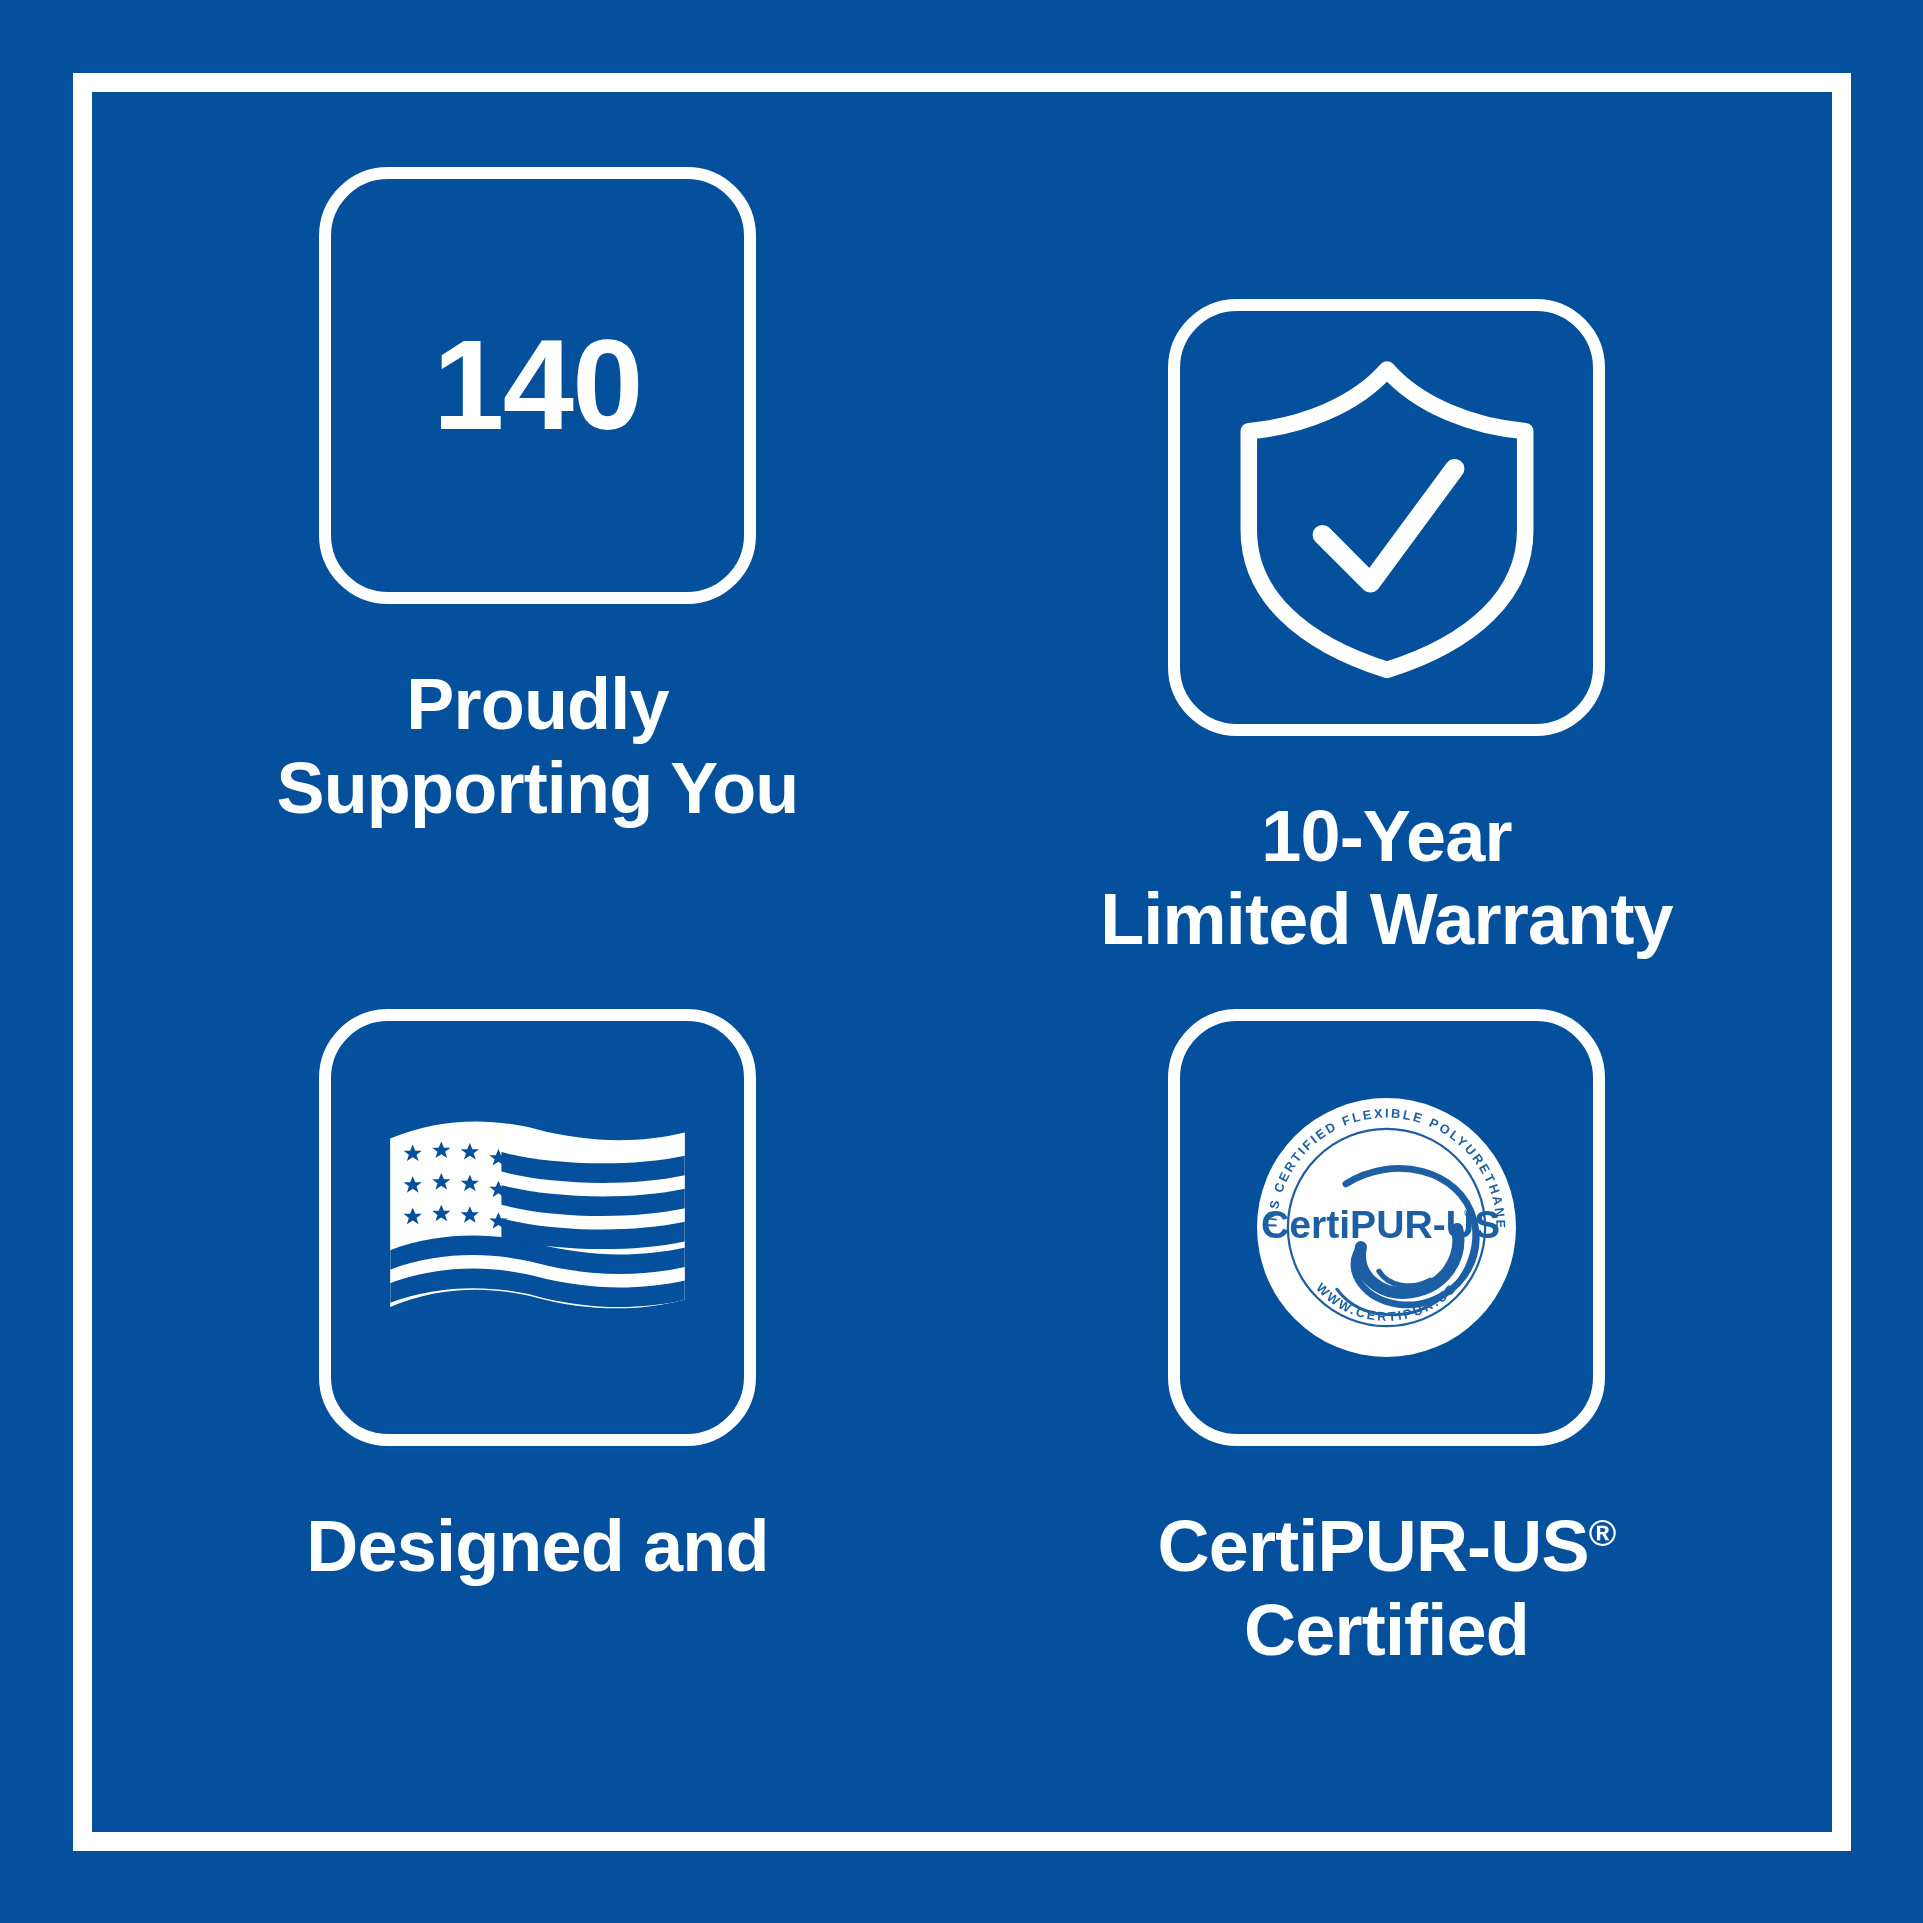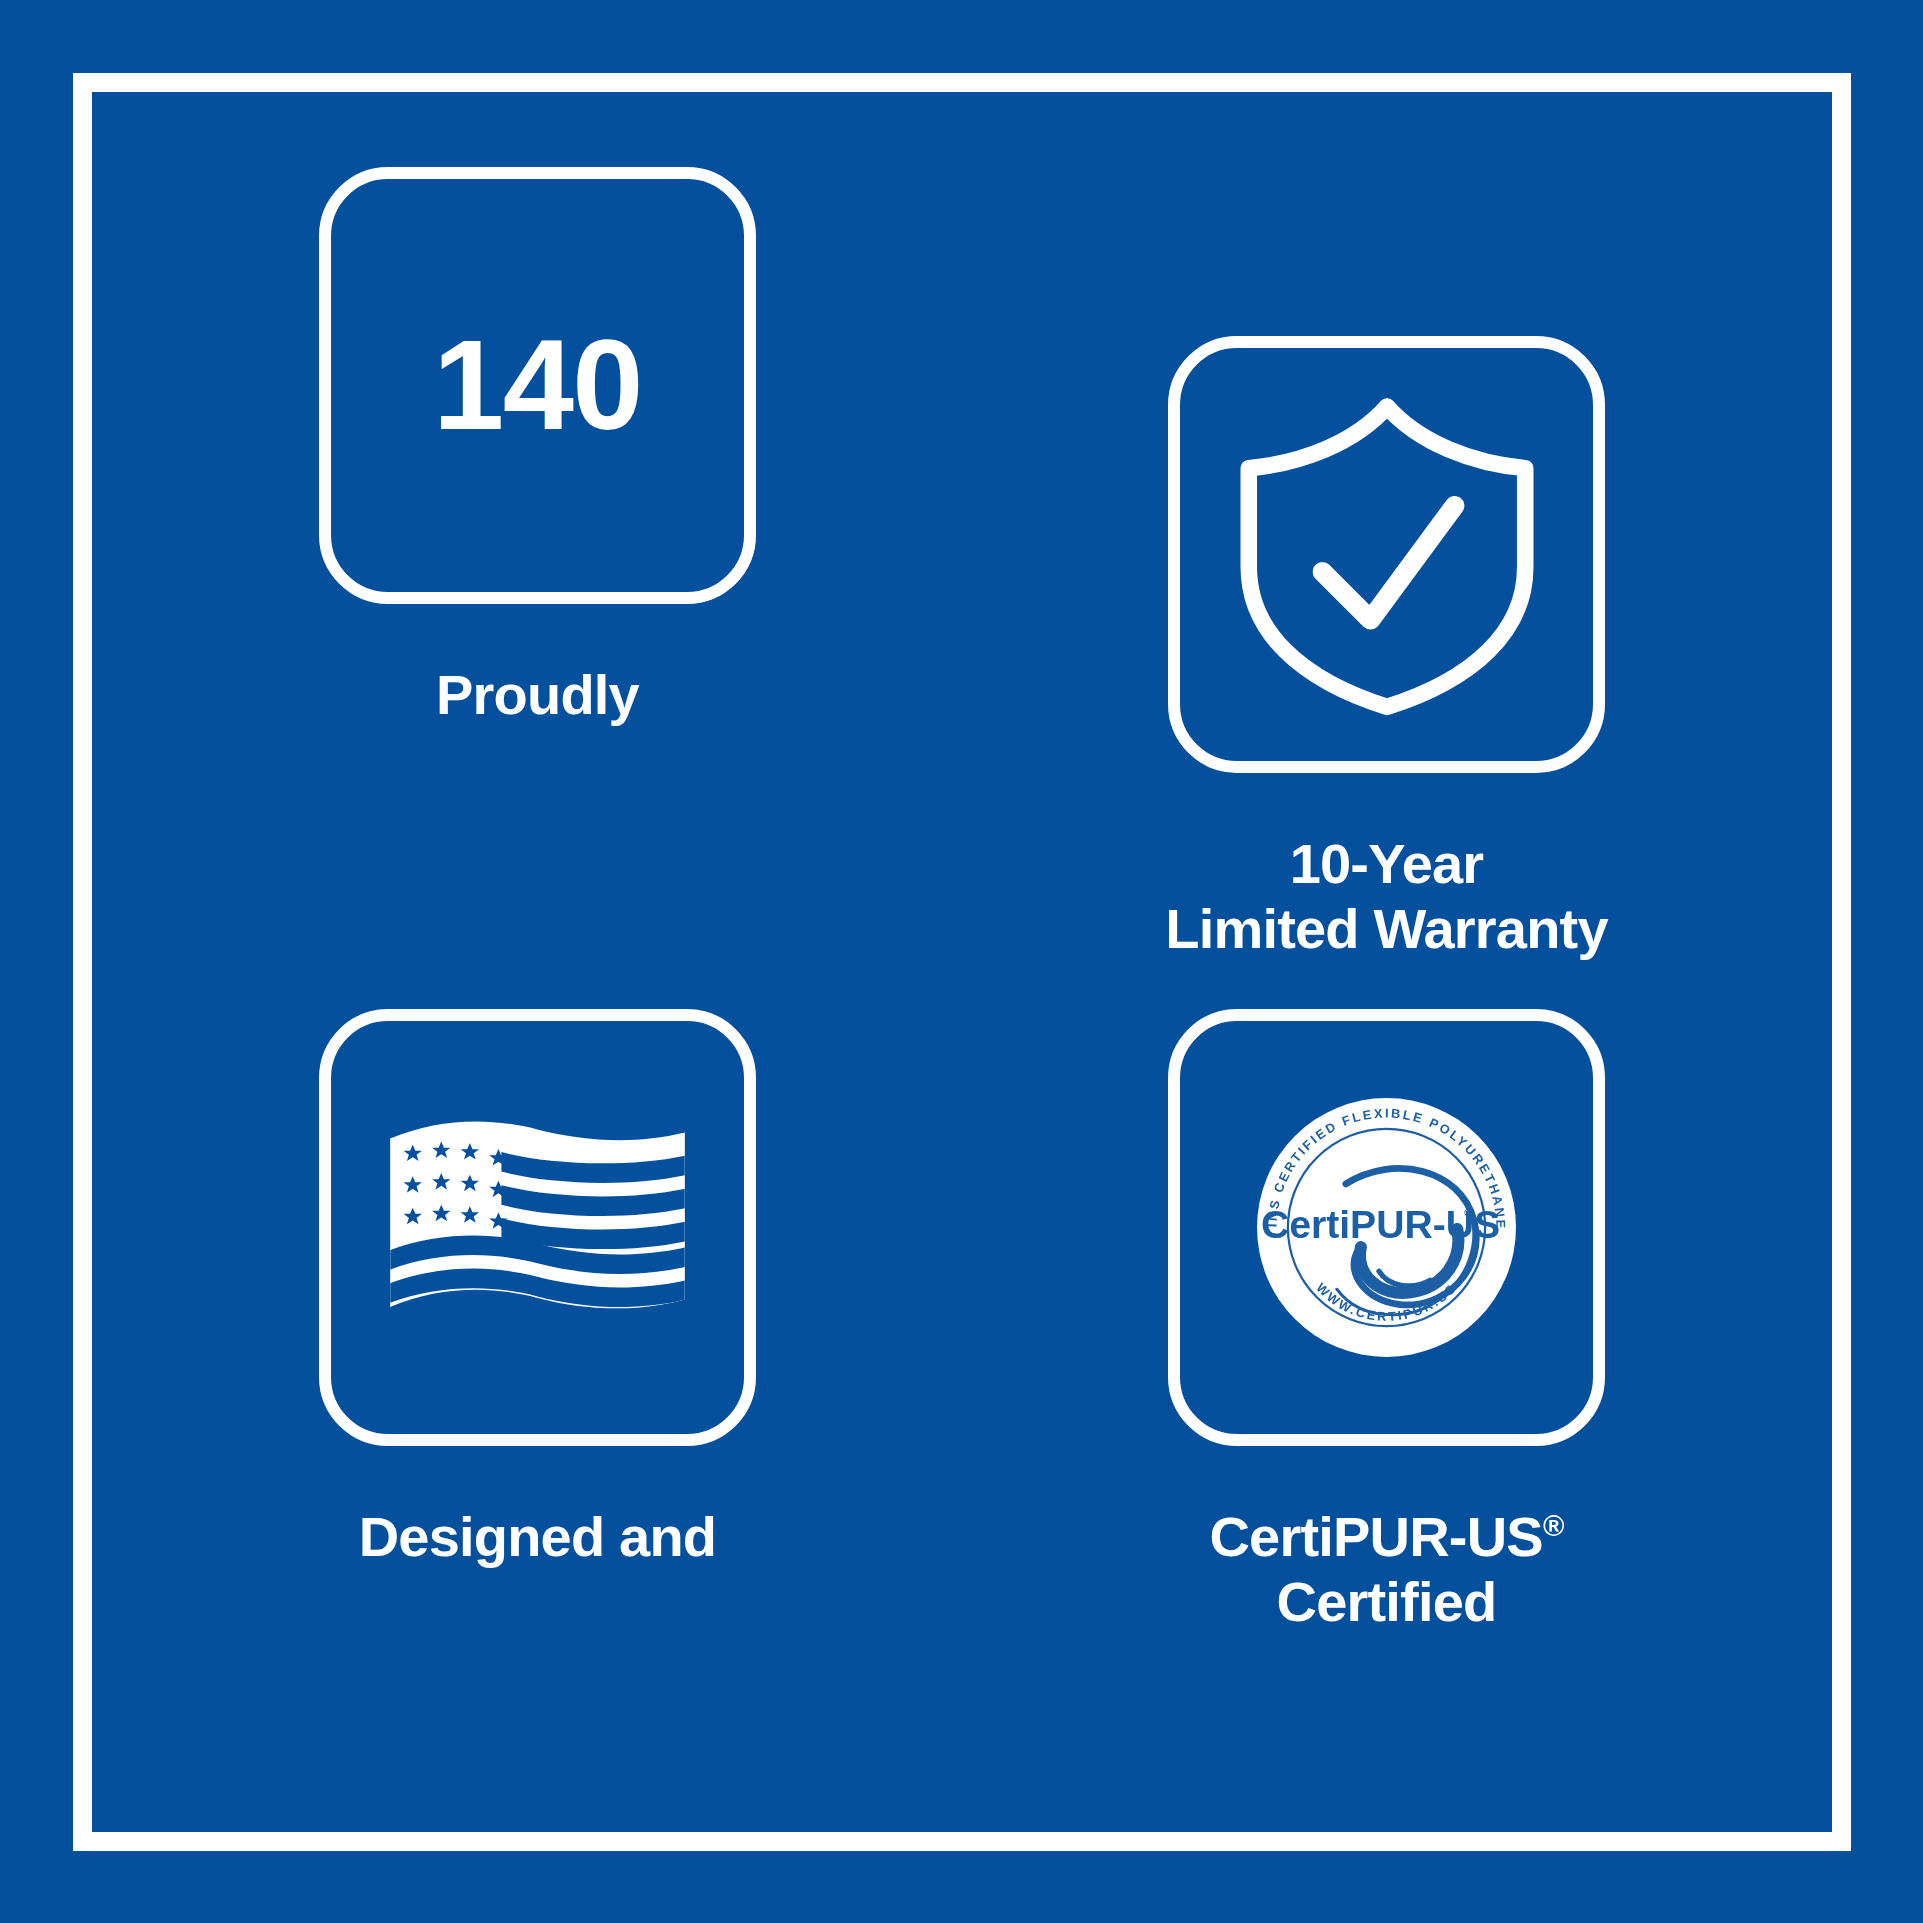--- a/index.html
+++ b/index.html
@@ -74,21 +74,21 @@
     letter-spacing: -1.5px;
     text-align: center;
     font-stretch: condensed;
   }
   .badge svg { display: block; }
 
   
   .caption {
     color: #ffffff;
     font-weight: 700;
-    font-size: 56px;
+    font-size: 72px;
     line-height: 1.16;
     text-align: center;
     letter-spacing: -0.8px;
     margin-top: 59px;
     max-width: 812px;
     font-stretch: condensed;
   }
   .caption .sup {
     font-size: 0.52em;
     vertical-align: super;
@@ -111,20 +111,21 @@
   <div id="frame"></div>
 
   <div id="grid">
 
     <div class="cell cell-tl">
       <div class="badge badge-years">
         <div class="years-line">140</div>
       </div>
       <div class="caption">
         <span class="cap-line">Proudly</span>
+        <span class="cap-line">Supporting You</span>
       </div>
     </div>
 
     <div class="cell cell-tr">
       <div class="badge">
         <svg width="316" height="323" viewBox="0 0 420 430" aria-hidden="true">
           <path d="M210 18 C168 66 96 94 26 100 L26 232 C26 318 96 382 210 418
                    C324 382 394 318 394 232 L394 100 C324 94 252 66 210 18 Z" fill="none" stroke="#ffffff" stroke-width="22" stroke-linejoin="round" stroke-linecap="round"></path>
           <path d="M124 238 L188 302 L300 150" fill="none" stroke="#ffffff" stroke-width="26" stroke-linecap="round" stroke-linejoin="round"></path>
         </svg>

